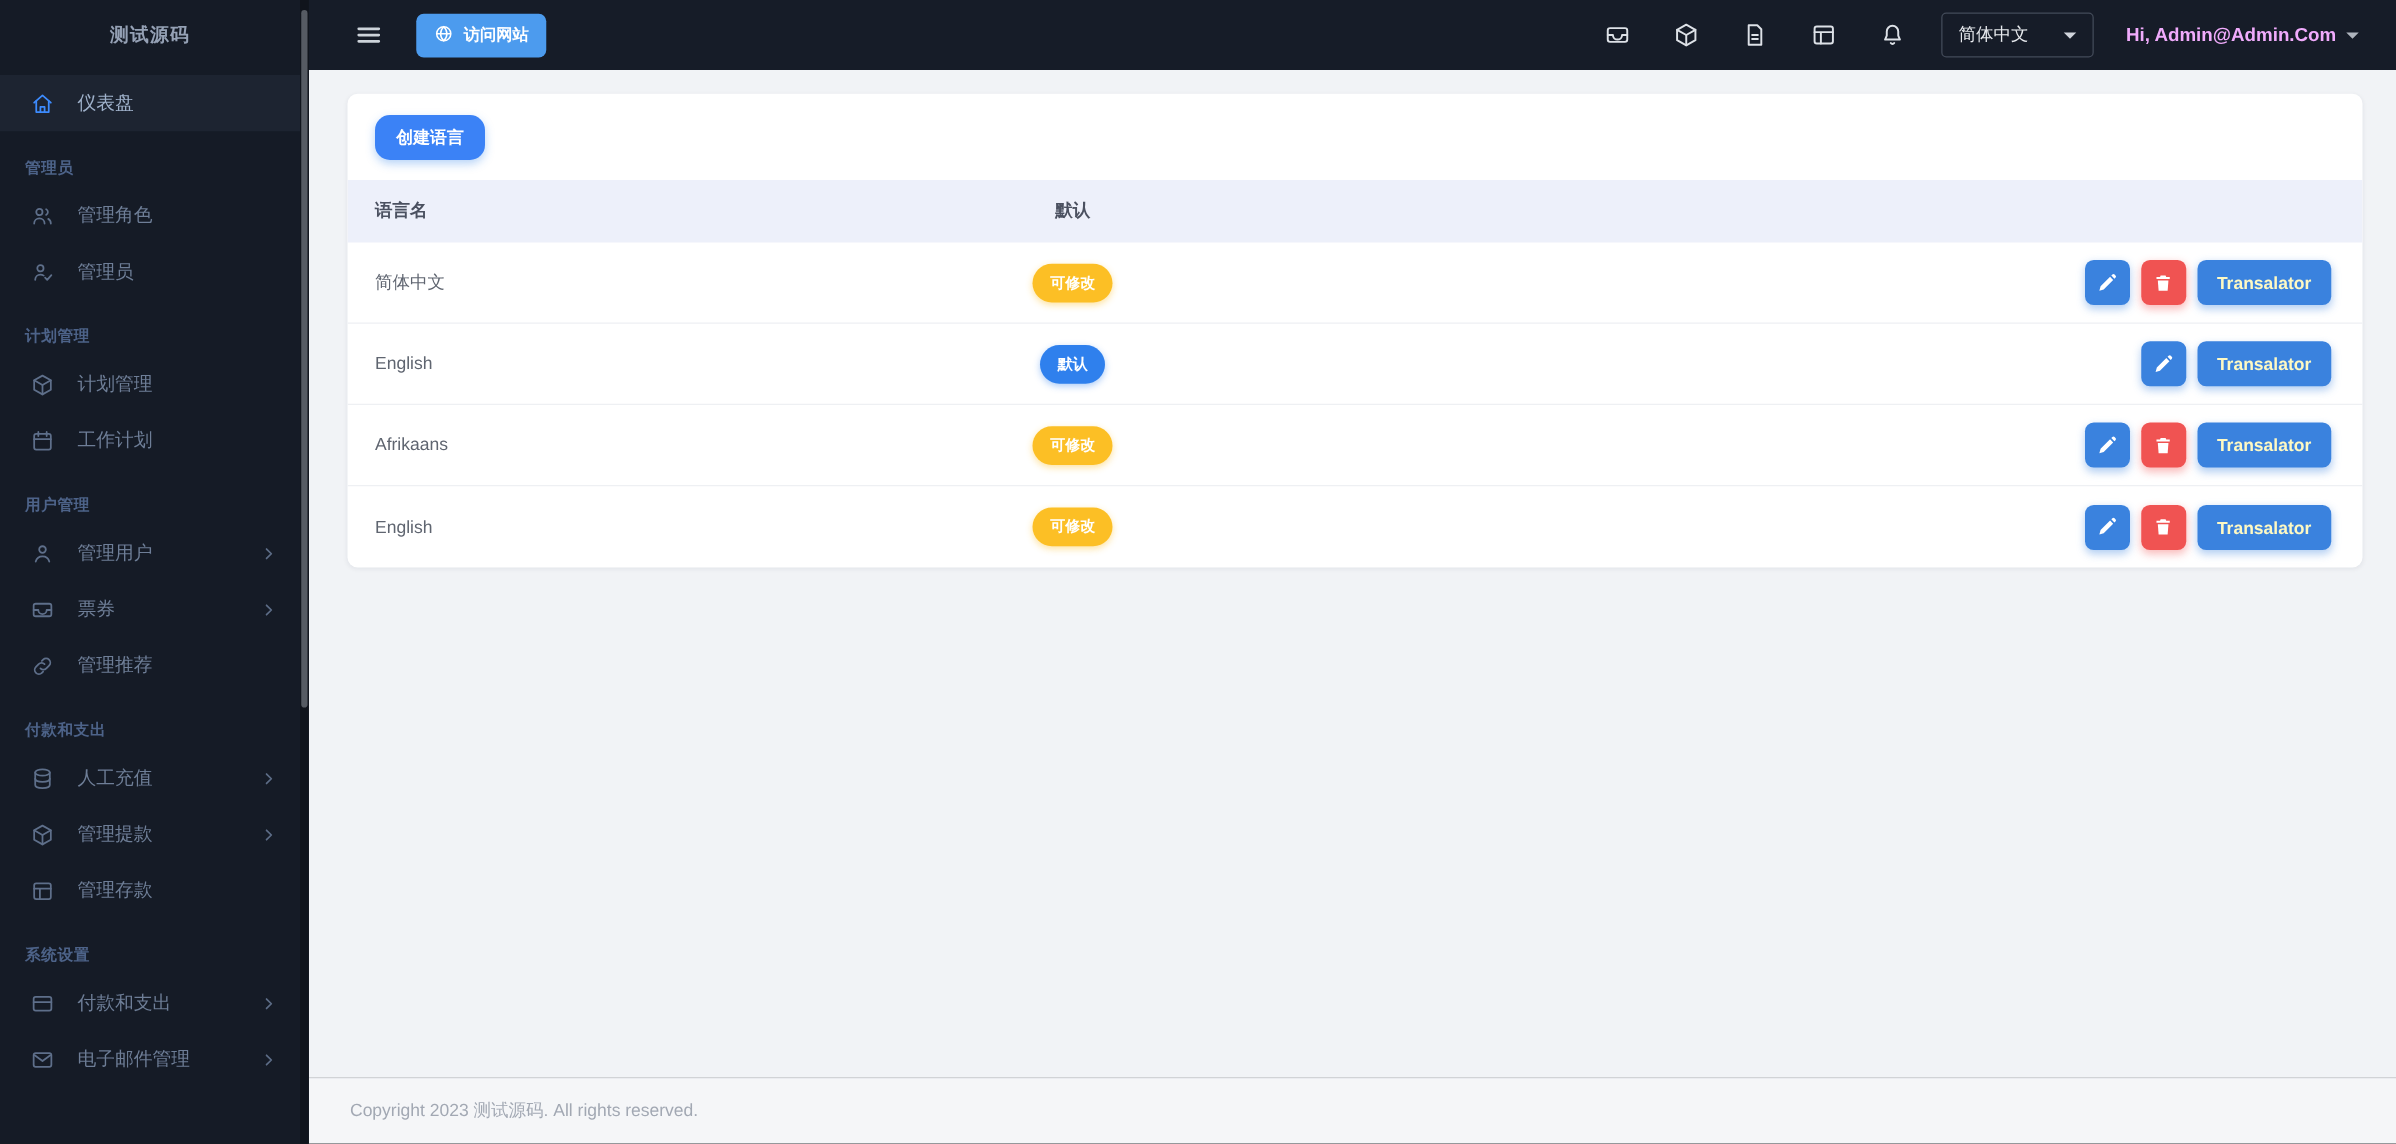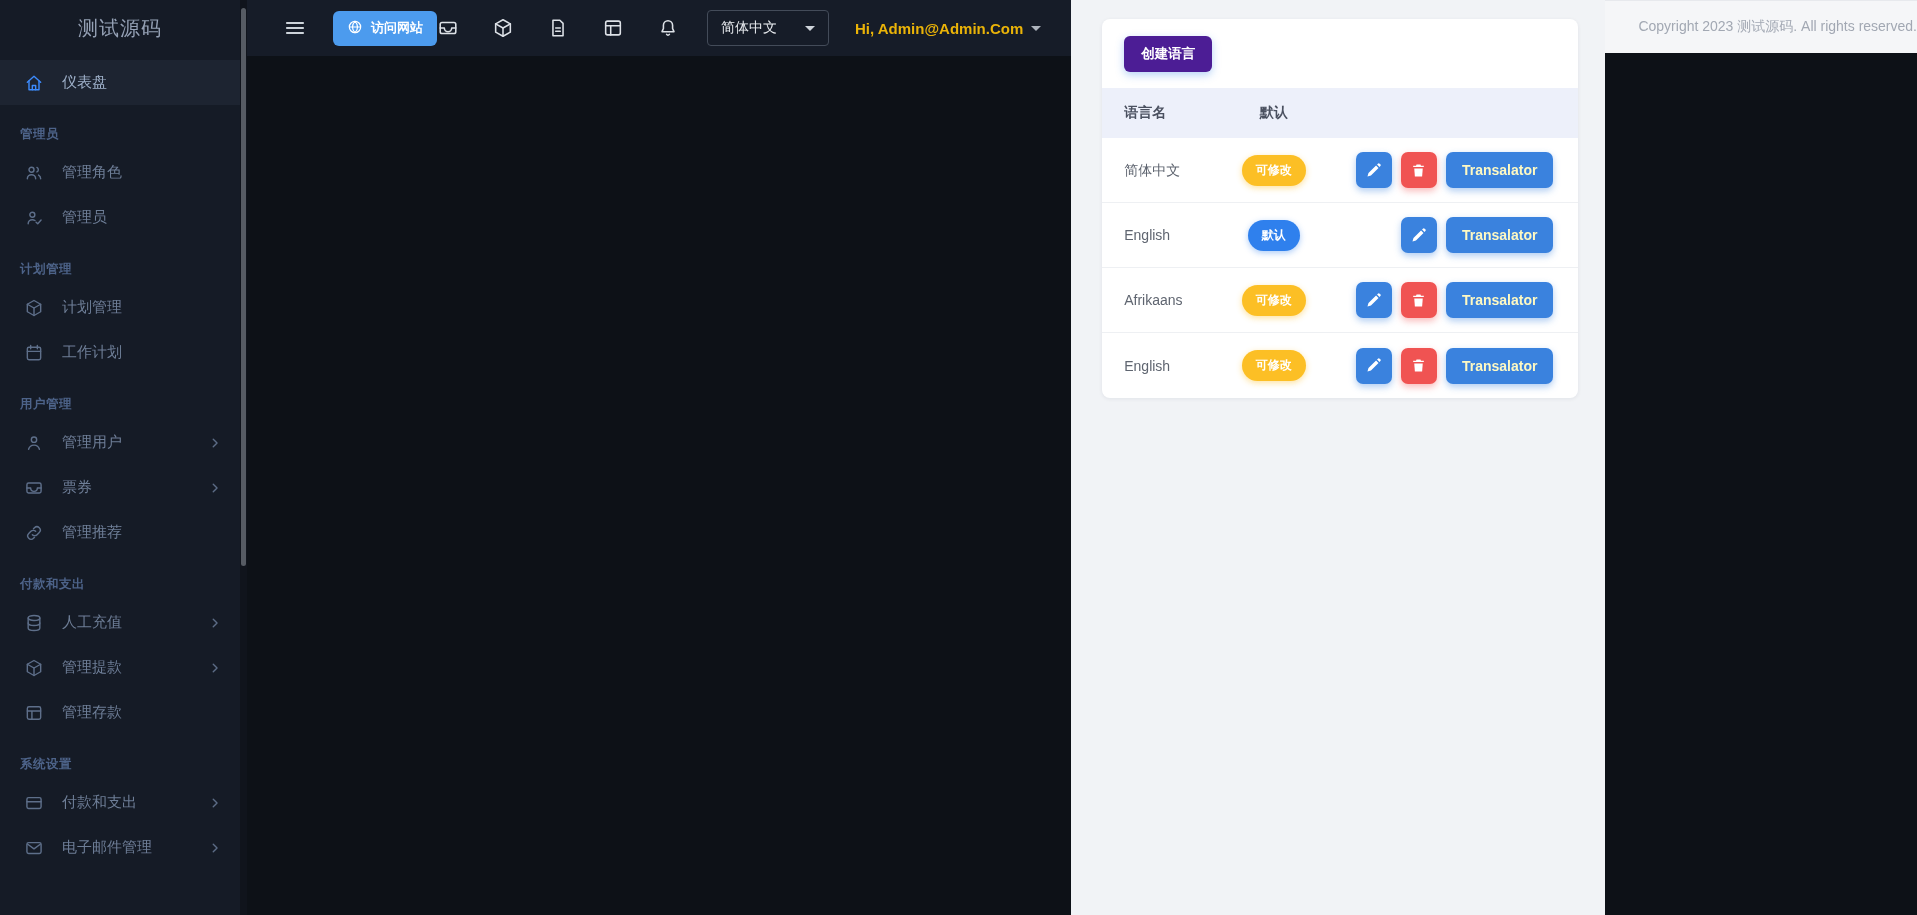--- a/index.html
+++ b/index.html
@@ -4,61 +4,61 @@
 <style>
   * { margin:0; padding:0; box-sizing:border-box; }
   html,body { width:1917px; height:915px; overflow:hidden; background:#0d1117;
               font-family:"Liberation Sans","DejaVu Sans",sans-serif; }
   .app { display:flex; width:1917px; height:915px; }
 
   
   .sidebar { position:relative; width:247px; height:915px; background:#151b26; flex:none; }
   .sidebar-inner { width:240px; height:915px; overflow:hidden; }
   .sb-title { height:56px; display:flex; align-items:center; justify-content:center;
-              color:#95a1b5; font-size:20px; font-weight:normal; letter-spacing:1px;text-align:right; }
+              color:#95a1b5; font-size:15px; font-weight:bold; letter-spacing:1px;text-align:right; }
   .sb-menu { padding-top:4px; }
   .sb-section { padding:21px 20px 7px 20px; font-size:12.5px; font-weight:bold;
                 color:#4d6389; letter-spacing:.5px; }
   .sb-item { height:45px; display:flex; align-items:center; gap:18px; padding:0 18px 0 24px;
              color:#6e7e97; cursor:pointer; }
   .sb-item .ic { width:20px; height:20px; color:#5e6f8a; flex:none; display:flex; }
   .sb-item .ic svg { width:20px; height:20px; }
   .sb-item .lbl { font-size:15px;font-family:Liberation Serif, serif; }
   .sb-item .chev { margin-left:auto; width:14px; height:14px; color:#5c6c86; display:flex; }
   .sb-item .chev svg { width:14px; height:14px; }
   .sb-item.active { background:#1d2431; }
   .sb-item.active .ic { color:#3d8bfd; }
   .sb-item.active .lbl { color:#9fb1ca; }
   .sb-scroll { position:absolute; top:0; right:0; width:7px; height:915px; background:#10141c; }
   .sb-thumb { position:absolute; top:8px; left:1px; width:5px; height:558px;
               background:#565b63; border-radius:3px; }
 
   
-  .right { flex:1; display:flex; height:915px; min-width:0; }
+  .right { flex:1; display:flex; flex-direction:column; height:915px; min-width:0; }
 
   
   .navbar { height:56px; background:#161c28; display:flex; align-items:center;
             padding:0 30px 0 36px; flex:none; }
   .burger { width:24px; height:24px; color:#cdd3da; background:none; border:none;
             cursor:pointer; display:flex; margin-right:26px; }
   .burger svg { width:24px; height:24px; }
   .visit-btn { display:flex; align-items:center; gap:8px; background:#4c9bee; color:#fff;
                border:none; border-radius:6px; padding:8px 14px; font-size:13px;
                font-weight:bold; cursor:pointer; font-family:inherit; }
   .visit-btn svg { width:16px; height:16px; }
   .nav-right { margin-left:auto; display:flex; align-items:center; }
   .nav-icons { display:flex; align-items:center; gap:33px; margin-right:28px; }
   .nav-icons .nico { width:22px; height:22px; color:#dde1e7; display:flex; cursor:pointer; }
   .nav-icons .nico svg { width:22px; height:22px; }
   .lang-box { display:flex; align-items:center; gap:28px; border:1px solid #434b59;
               border-radius:4px; padding:8px 13px; color:#e8ebef; font-size:14px;
               cursor:pointer; margin-right:26px; }
   .caret { width:0; height:0; border-left:5px solid transparent; border-right:5px solid transparent;
            border-top:5px solid #cfd4db; }
-  .user-menu { display:flex; align-items:center; gap:8px; color:#eab308; font-size:15px;
+  .user-menu { display:flex; align-items:center; gap:8px; color:#f0abfc; font-size:15px;
                font-weight:bold; cursor:pointer; }
   .user-menu .caret { border-top-color:#aeb4bd; }
 
   
   .main { flex:1; background:#f1f3f6; padding:19px 27px 0 31px; overflow:hidden; }
   .card { background:#fff; border-radius:8px; box-shadow:0 1px 4px rgba(20,30,60,.07); overflow:hidden; }
   .card-top { padding:17px 22px 16px 22px; }
   .create-btn { background:#2f80e8; color:#fff; border:none; border-radius:6px;
                 padding:9px 17px; font-size:13.5px; font-weight:bold; cursor:pointer;
                 font-family:inherit; box-shadow:0 3px 8px rgba(47,128,232,.35); }
@@ -320,21 +320,21 @@
         <div class="user-menu">
           <span>Hi, Admin@Admin.Com</span>
           <span class="caret"></span>
         </div>
       </div>
     </header>
 
     <main class="main" style="background: rgb(241, 243, 246);">
       <div class="card">
         <div class="card-top">
-          <button class="create-btn" style="background: #4c1d95;">创建语言</button>
+          <button class="create-btn" style="background: #3b82f6; border-radius: 12px;">创建语言</button>
         </div>
         <div class="tgrid thead" style="background: rgb(237, 240, 250);">
           <span class="c1">语言名</span>
           <span class="c2">默认</span>
         </div>
         <div id="table-rows">
             <div class="tgrid trow">
               <div class="c1"><span class="name">简体中文</span></div>
               <div class="c2"><span class="badge editable">可修改</span></div>
               <div class="acts">

